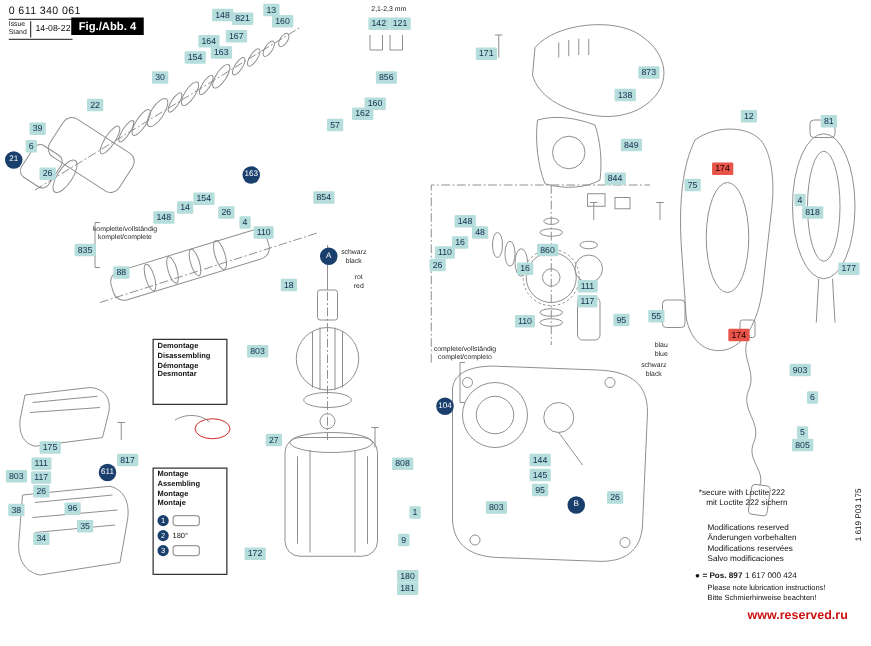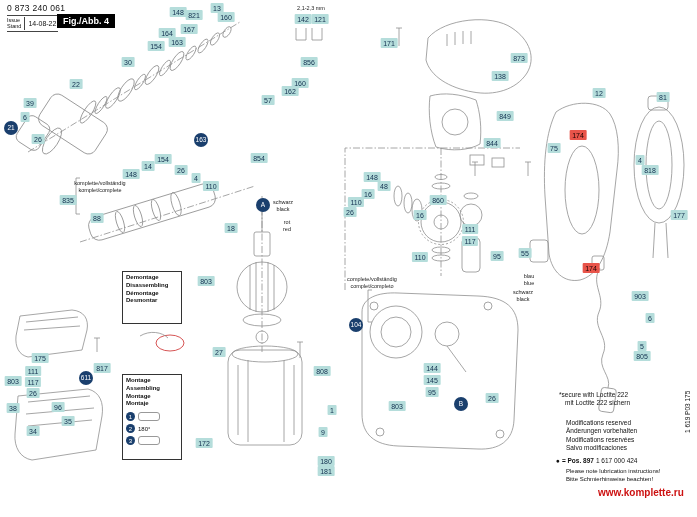--- a/index.html
+++ b/index.html
@@ -159,21 +159,21 @@
 
       <path d="M296,28 L296,40 L306,40 L306,28 M312,28 L312,40 L322,40 L322,28"></path>
 
       <circle cx="146" cy="310" r="6"></circle>
       <path d="M152,306 L168,298"></path>
       <ellipse cx="170" cy="343" rx="14" ry="8" stroke="#cc2a2a"></ellipse>
       <path d="M140,336 C150,330 162,332 168,338"></path>
     </g>
   </svg>
 
-  <div id="part-number">0 873 240 061</div>
+  <div id="part-number">0 611 340 061</div>
   <div id="issue-block">
     <div class="is-left">
       <span>Issue</span>
       <span>Stand</span>
     </div>
     <div class="is-date">14-08-22</div>
   </div>
   <div id="fig-label">Fig./Abb. 4</div>
 
   <div id="callout-layer">
@@ -338,16 +338,16 @@
       <div>Modifications reservées</div>
       <div>Salvo modificaciones</div>
     </div>
   <div id="pos-line" class="ftext">
     <span>●</span>
     <span class="b">= Pos. 897</span>
     <span>1 617 000 424</span>
   </div>
   <div id="lube-en" class="ftext">Please note lubrication instructions!</div>
   <div id="lube-de" class="ftext">Bitte Schmierhinweise beachten!</div>
-  <div id="website">www.komplette.ru</div>
+  <div id="website">www.reserved.ru</div>
   <div id="doc-number">1 619 P03 175</div>
 
 </div>
 
 </body></html>

